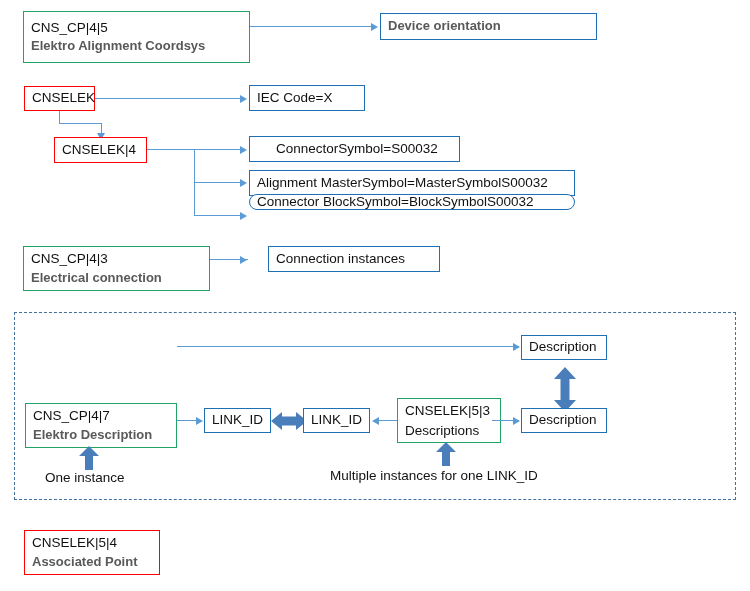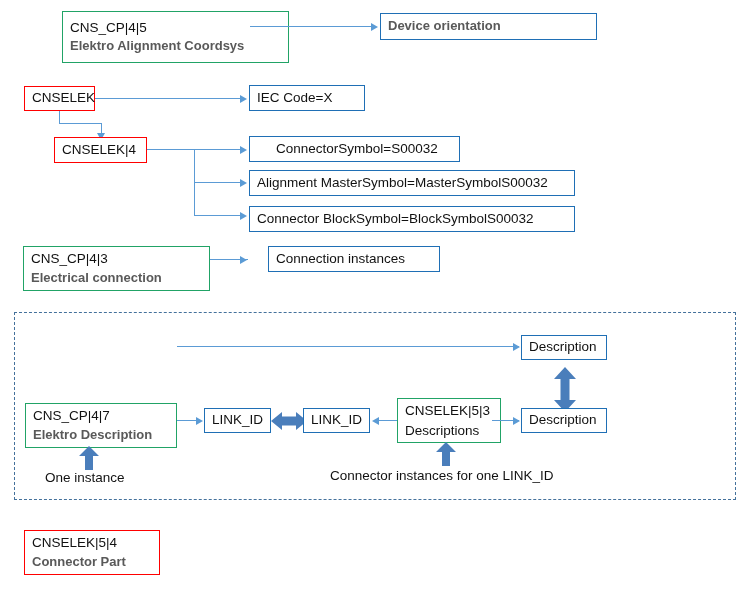--- a/index.html
+++ b/index.html
@@ -89,21 +89,21 @@
     font-size: 13.5px;
     color: #111111;
     white-space: nowrap;
   }
 </style>
 </head>
 <body>
 
 <div id="canvas">
 
-  <div class="node green" style="left:23px; top:11px; width:227px; height:52px;margin-left:39px;">
+  <div class="node green" style="left:23px; top:11px; width:227px; height:52px;">
     <span class="l1">CNS_CP|4|5</span>
     <span class="l2">Elektro Alignment Coordsys</span>
   </div>
 
   <div class="hline" style="left:250px; top:26px; width:122px;"></div>
   <div class="arrowhead-r" style="left:371px; top:23px;"></div>
 
   <div class="node blue single" style="left:380px; top:13px; width:217px; height:27px;">
     <span class="l2">Device orientation</span>
   </div>
@@ -141,21 +141,21 @@
   <div class="arrowhead-r" style="left:240px; top:212px;"></div>
 
   <div class="node blue single" style="left:249px; top:136px; width:211px; height:26px;padding-left:26px;">
     <span class="l1">ConnectorSymbol=S00032</span>
   </div>
 
   <div class="node blue single" style="left:249px; top:170px; width:326px; height:26px;">
     <span class="l1">Alignment MasterSymbol=MasterSymbolS00032</span>
   </div>
 
-  <div class="node blue single" style="left:249px; top:206px; width:326px; height:26px;">
+  <div class="node blue single" style="left:249px; top:194px; width:326px; height:16px;border-radius:11px;">
     <span class="l1">Connector BlockSymbol=BlockSymbolS00032</span>
   </div>
 
   <div class="node green" style="left:23px; top:246px; width:187px; height:45px;">
     <span class="l1">CNS_CP|4|3</span>
     <span class="l2">Electrical connection</span>
   </div>
 
   <div class="hline" style="left:210px; top:259px; width:38px;"></div>
   <div class="arrowhead-r" style="left:240px; top:256px;"></div>
@@ -224,20 +224,20 @@
   </div>
 
   <div class="caption" style="left:45px; top:470px;">One instance</div>
 
   <div class="blockarrow" style="left:435px; top:442px; width:22px; height:24px;">
     <svg width="22" height="24" viewBox="0 0 22 24">
       <polygon points="11,0 21,10 15,10 15,24 7,24 7,10 1,10" fill="#4A7EBB"></polygon>
     </svg>
   </div>
 
-  <div class="caption" style="left:330px; top:468px;">Connector instances for one LINK_ID</div>
+  <div class="caption" style="left:330px; top:468px;">Multiple instances for one LINK_ID</div>
 
   <div class="node red" style="left:24px; top:530px; width:136px; height:45px;">
     <span class="l1">CNSELEK|5|4</span>
-    <span class="l2">Connector Part</span>
+    <span class="l2">Associated Point</span>
   </div>
 
 </div>
 
 </body></html>

